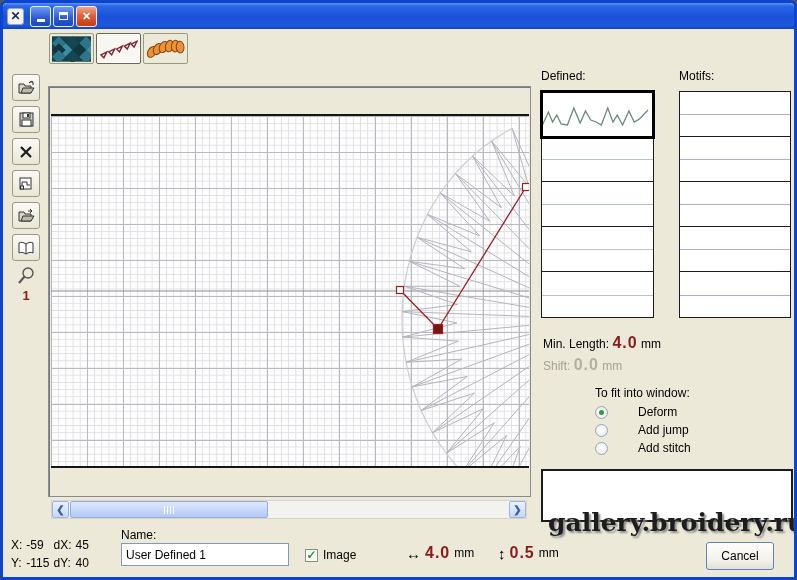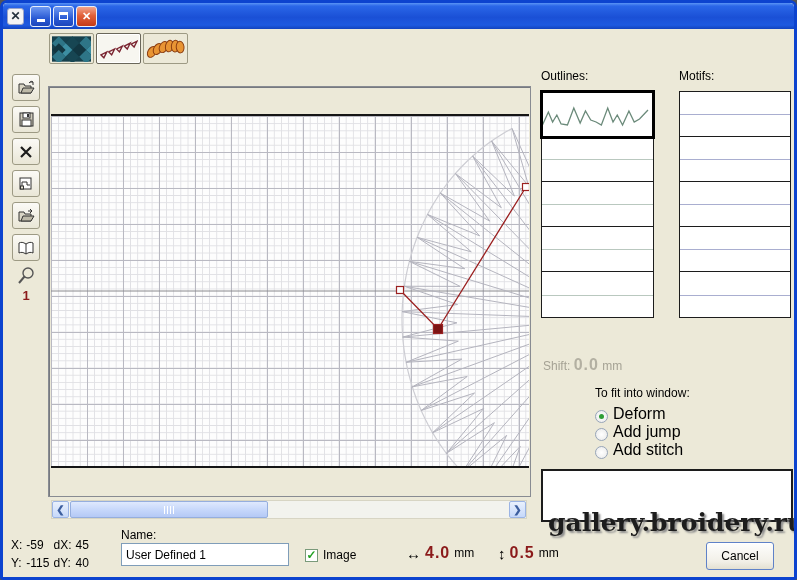--- a/index.html
+++ b/index.html
@@ -64,21 +64,21 @@
   .listbox{position:absolute;width:113px;border:1px solid #1c1c1c;background:#fff;}
   .cell{height:45px;border-bottom:1px solid #1c1c1c;position:relative;background:#fff;}
   .cell:last-child{border-bottom:none;}
   .cell .midline{position:absolute;left:0;right:0;top:50%;height:1px;}
   .cell.selected{outline:3px solid #000;outline-offset:-1px;z-index:2;}
   .minlen{position:absolute;left:540px;top:331px;font-size:12px;}
   .minlen .val{color:#8b1a1a;font-weight:bold;font-size:16px;letter-spacing:1px;}
   .shift{position:absolute;left:540px;top:353px;font-size:12px;color:#a5a294;}
   .shift .val{font-weight:bold;font-size:16px;letter-spacing:1px;color:#b3b0a2;}
   .fitlabel{position:absolute;left:592px;top:383px;font-size:12px;}
-  .radio-row{position:absolute;left:592px;font-size:16px;display:flex;align-items:flex-end;}
+  .radio-row{position:absolute;left:592px;font-size:12px;display:flex;align-items:center;gap:25px;}
   .radio{width:13px;height:13px;border-radius:50%;border:1px solid #97a5b8;background:radial-gradient(#fff,#e8e8e8);margin-right:5px;position:relative;}
   .radio.on::after{content:"";position:absolute;left:3px;top:3px;width:5px;height:5px;border-radius:50%;background:#2f9e36;}
   .previewbox{position:absolute;left:538px;top:466px;width:252px;height:53px;background:#fff;border:2px solid #1c1c1c;}
   .watermark{position:absolute;left:545px;top:505px;font-family:"DejaVu Serif",serif;font-weight:bold;
     font-size:25px;color:#1d1d1d;text-shadow:2px 2px 2px #8d8d8d;letter-spacing:0px;z-index:5;white-space:nowrap;}
   
   .coords{position:absolute;left:8px;top:533px;font-size:12px;line-height:18px;}
   .coords table{border-collapse:collapse;font-size:12px;}
   .coords td{padding:0 4px 0 0;}
   .name-label{position:absolute;left:118px;top:525px;font-size:12px;}
@@ -246,21 +246,21 @@
             <i></i>
             <i></i>
             <i></i>
             <i></i>
           </div>
       </div>
     </div>
     <div class="sb-btn">❯</div>
   </div>
 
-  <div class="panel-label" style="left:538px;top:66px;">Outlines:</div>
+  <div class="panel-label" style="left:538px;top:66px;">Defined:</div>
   <div class="panel-label" style="left:676px;top:66px;">Motifs:</div>
 
   <div class="listbox" style="left:538px;top:88px;" id="outlines-list">
       <div class="cell selected"><svg width="107" height="41" viewBox="0 0 107 41">
           <polyline points="0,34 6.36,20 10.600000000000001,30 14.84,23 19.080000000000002,32 25.44,33 31.8,16 38.160000000000004,31 43.46,19 48.760000000000005,28 54.06,30 59.36,33 65.72,16 71.02000000000001,30 75.26,23 80.56,33 86.92,19 92.22,30 97.52000000000001,27 106,18" fill="none" stroke="#6b8a7a" stroke-width="1.3"></polyline>
         </svg></div>
       <div class="cell">
         <div class="midline" style="background: rgb(185, 200, 191);"></div>
       </div>
       <div class="cell">
@@ -284,20 +284,25 @@
         <div class="midline" style="background: rgb(169, 174, 208);"></div>
       </div>
       <div class="cell">
         <div class="midline" style="background: rgb(169, 174, 208);"></div>
       </div>
       <div class="cell">
         <div class="midline" style="background: rgb(169, 174, 208);"></div>
       </div>
     </div>
 
+  <div class="minlen">
+    <span>Min. Length:</span>
+    <span class="val">4.0</span>
+    <span>mm</span>
+  </div>
   <div class="shift">
     <span>Shift:</span>
     <span class="val">0.0</span>
     <span>mm</span>
   </div>
 
   <div class="fitlabel">To fit into window:</div>
   <div class="radio-row" style="top:402px;">
     <span class="radio on"></span>
     <span>Deform</span>

